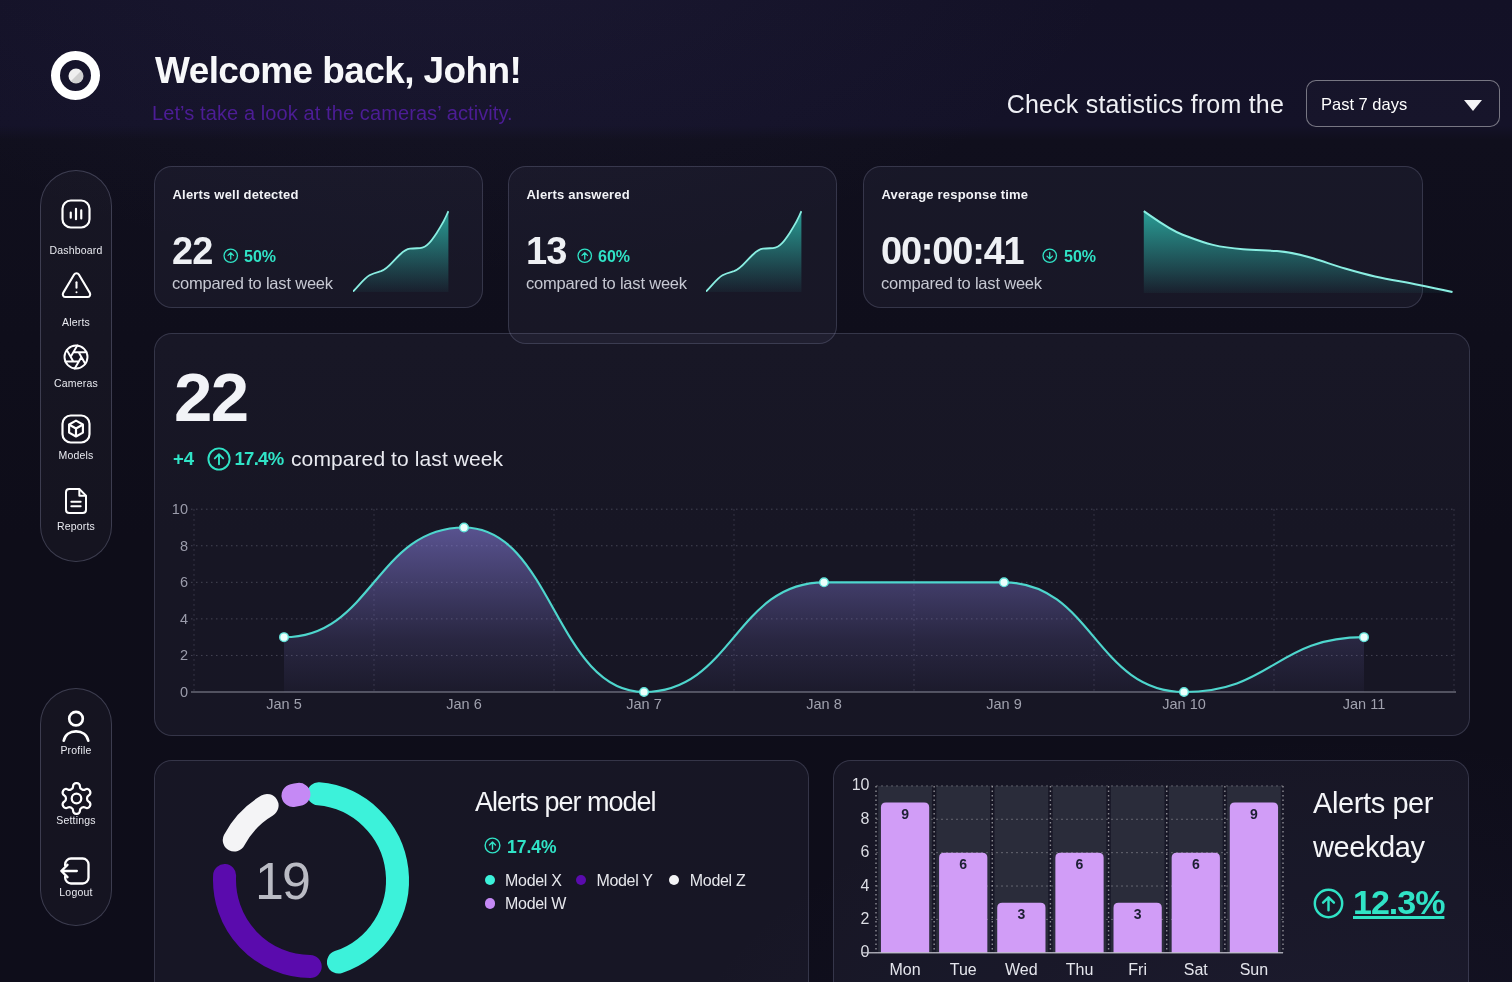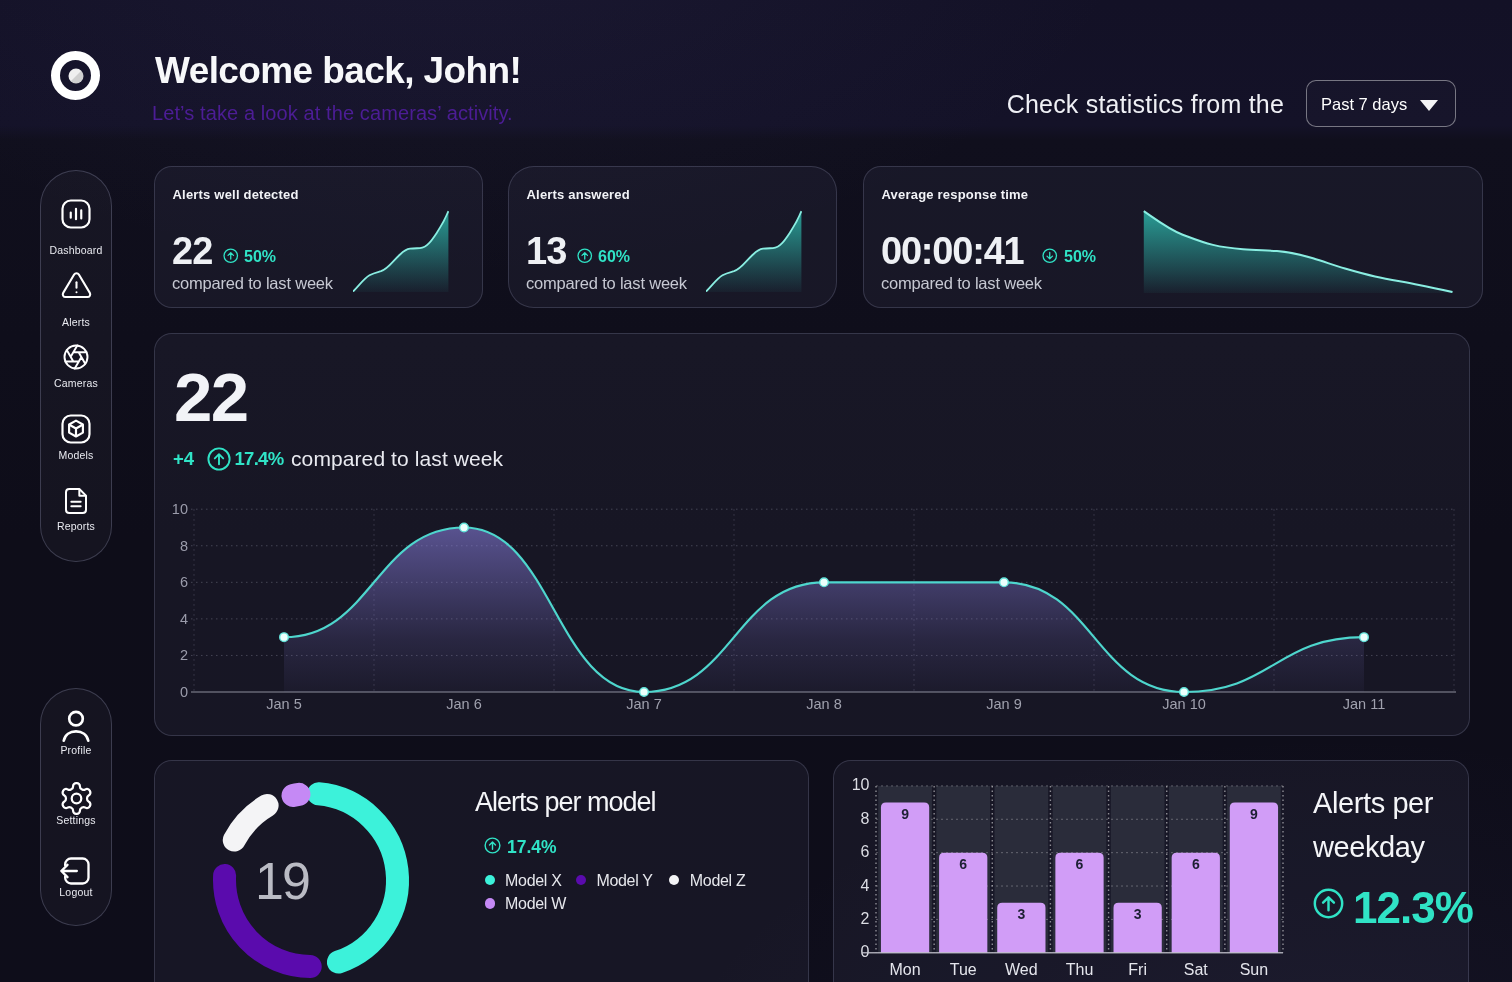--- a/index.html
+++ b/index.html
@@ -17,42 +17,42 @@
 
   
   .logo { left:51px; top:51px; width:49px; height:49px; border-radius:50%;
           border:9px solid #ffffff; }
   .logo-dot { position:absolute; left:50%; top:50%; transform:translate(-50%,-50%);
           width:15px; height:15px; border-radius:50%;
           background:linear-gradient(135deg,#efefef 49%,#cfcfcf 51%); }
   .h1 { left:155px; top:49.5px; font-size:37px; font-weight:700; letter-spacing:-0.6px; color:#f7f8fa; }
   .h2 { left:152px; top:101.5px; font-size:20px; font-weight:400; color:#4c1d95; letter-spacing:0.1px; }
   .check { top:90px; right:228px; font-size:25px; font-weight:400; color:#eff0f5; letter-spacing:0.2px; }
-  .dd { left:1306px; top:80px; width:150px; height:47px; border:1px solid rgba(255,255,255,0.42);
+  .dd { left:1306px; top:80px; width:194px; height:47px; border:1px solid rgba(255,255,255,0.42);
         border-radius:10px; background:rgba(255,255,255,0.015);padding-left:8px; }
   .dd-label { position:absolute; left:14px; top:14px; font-size:16.5px; color:#fff; }
   .dd-tri { position:absolute; right:17px; top:19px; width:0; height:0;
         border-left:9px solid transparent; border-right:9px solid transparent;
         border-top:11px solid #f4f4f6; }
 
   
   .rail { left:40px; width:72px; background:rgba(150,155,185,0.05);
           border:1px solid rgba(165,170,200,0.28); border-radius:36px; }
   .rail1 { top:170px; height:392px; }
   .rail2 { top:688px; height:238px; }
   .nav-item { position:absolute; left:40px; width:72px; text-align:center; }
   .nav-item svg { display:block; margin:0 auto; }
   .nav-label { font-size:10.5px; color:#e9eaf0; margin-top:4px; letter-spacing:0.2px; }
 
   
   .card { background:rgba(148,152,188,0.065);
           border:1px solid rgba(165,170,200,0.22); border-radius:18px; }
   .c1 { left:154px; top:166px; width:329px; height:142px; }
-  .c2 { left:508px; top:166px; width:329px; height:142px;border-radius:26px; }
-  .c3 { left:863px; top:166px; width:620px; height:142px; }
+  .c2 { left:508px; top:166px; width:329px; height:178px; }
+  .c3 { left:863px; top:166px; width:560px; height:142px; }
   .cmain { left:154px; top:333px; width:1316px; height:403px; }
   .cbl { left:154px; top:760px; width:655px; height:280px; }
   .cbr { left:833px; top:760px; width:636px; height:280px; }
 
   .card-title { position:absolute; left:17.5px; top:20px; font-size:13px; font-weight:700;
                 color:#f2f3f7; letter-spacing:0.2px; }
   .big-num { position:absolute; left:17px; top:62.5px; font-size:38px; font-weight:700;
              color:#eef0f4; letter-spacing:-1px; }
   .pct { position:absolute; font-size:16px; font-weight:700; color:#30e3c6; top:81px; }
   .cmp { position:absolute; left:17px; top:107px; font-size:16.5px; color:#c6c8d2; letter-spacing:-0.2px; }
@@ -67,21 +67,21 @@
   
   .donut-num { position:absolute; left:100px; top:89.5px; width:105px; text-align:left;
                font-size:52px; font-weight:400; color:#babbc4; letter-spacing:-1.8px; }
   .apm-title { position:absolute; left:320px; top:25.5px; font-size:27px; font-weight:400; color:#f4f5f8; letter-spacing:-1px; }
   .apm-pct { position:absolute; left:352px; top:76px; font-size:17.5px; font-weight:700; color:#30e3c6; }
   .leg-txt { position:absolute; font-size:16px; color:#e6e7ec; letter-spacing:-0.3px; }
   .leg-dot { position:absolute; width:10.5px; height:10.5px; border-radius:50%; }
 
   
   .apw-title { position:absolute; left:479px; top:20px; font-size:29px; font-weight:400; color:#f4f5f8; line-height:44px; letter-spacing:-0.4px; }
-  .apw-pct { position:absolute; left:519px; top:121.5px; font-size:44px; font-weight:700; color:#30e3c6; letter-spacing:-1px; }
+  .apw-pct { position:absolute; left:519px; top:121.5px; font-size:34px; font-weight:700; color:#30e3c6; letter-spacing:-1px;text-decoration:underline; }
 </style>
 </head>
 <body>
 
 <div class="abs logo">
     <div class="logo-dot"></div>
   </div>
 
 <div class="abs h1">Welcome back, John!</div>
 <div class="abs h2">Let’s take a look at the cameras’ activity.</div>

